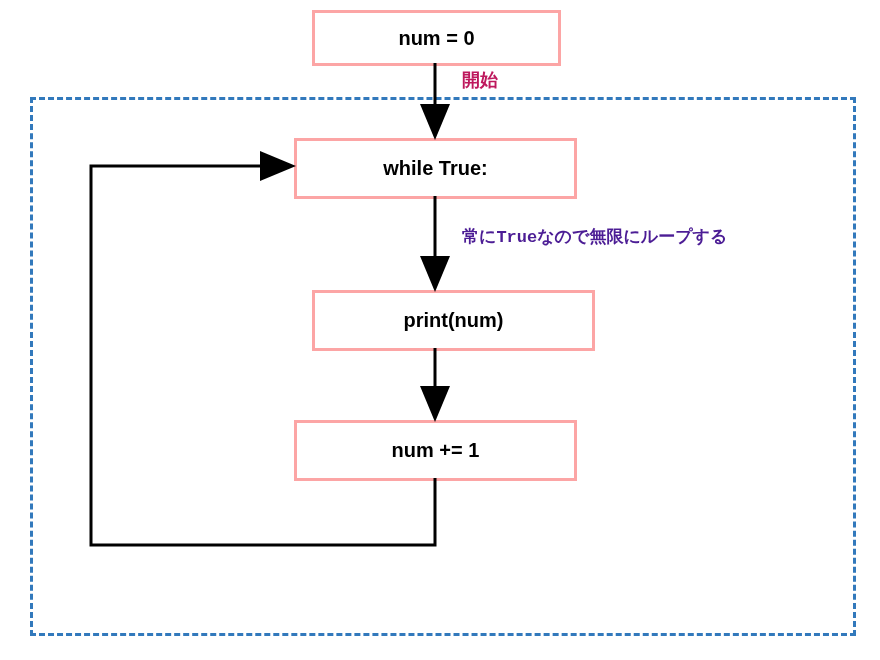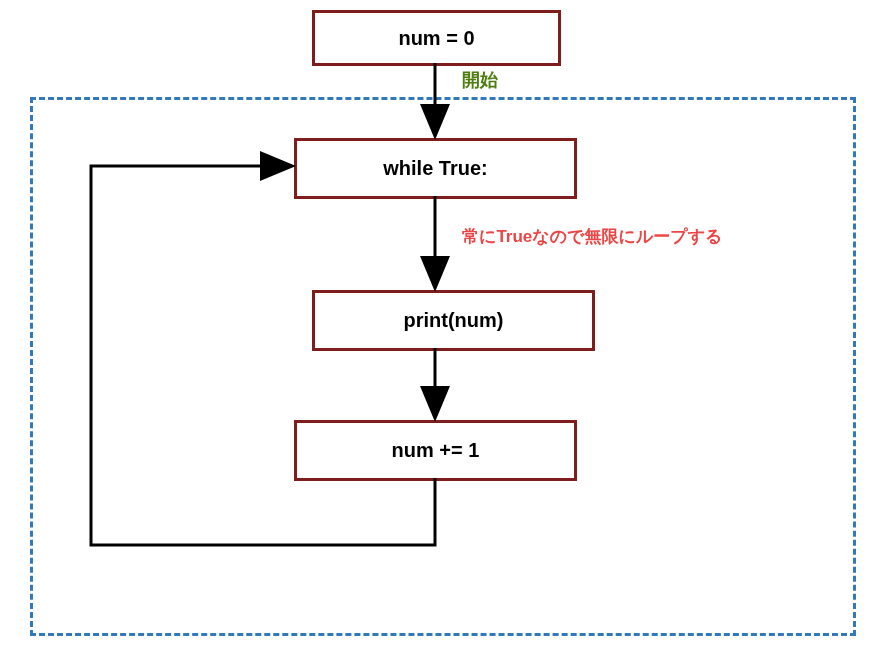--- a/index.html
+++ b/index.html
@@ -8,44 +8,45 @@
       font-family: -apple-system, BlinkMacSystemFont, "Segoe UI", "Hiragino Sans", sans-serif;
       background: #ffffff;
     }
     .container {
       position: relative;
       width: 880px;
       height: 660px;
     }
     .node {
       position: absolute;
-      border: 3px solid #7f1d1d;
+      border: 3px solid #fca5a5;
       background: #ffffff;
       display: flex;
       align-items: center;
       justify-content: center;
       font-weight: bold;
       font-size: 20px;
       color: #000;
     }
     .loop-box {
       position: absolute;
       border: 3px dashed #3279bc;
       background: transparent;
     }
     .label {
       position: absolute;
       font-weight: bold;
       font-size: 18px;
     }
     .label-blue {
-      color: #4d7c0f;
+      color: #be185d;
     }
     .label-red {
-      color: #ef4444;
+      color: #4c1d95;
+      font-family: Liberation Mono, monospace;
     }
     svg.arrows {
       position: absolute;
       top: 0;
       left: 0;
       width: 880px;
       height: 660px;
       pointer-events: none;
     }
   </style>

